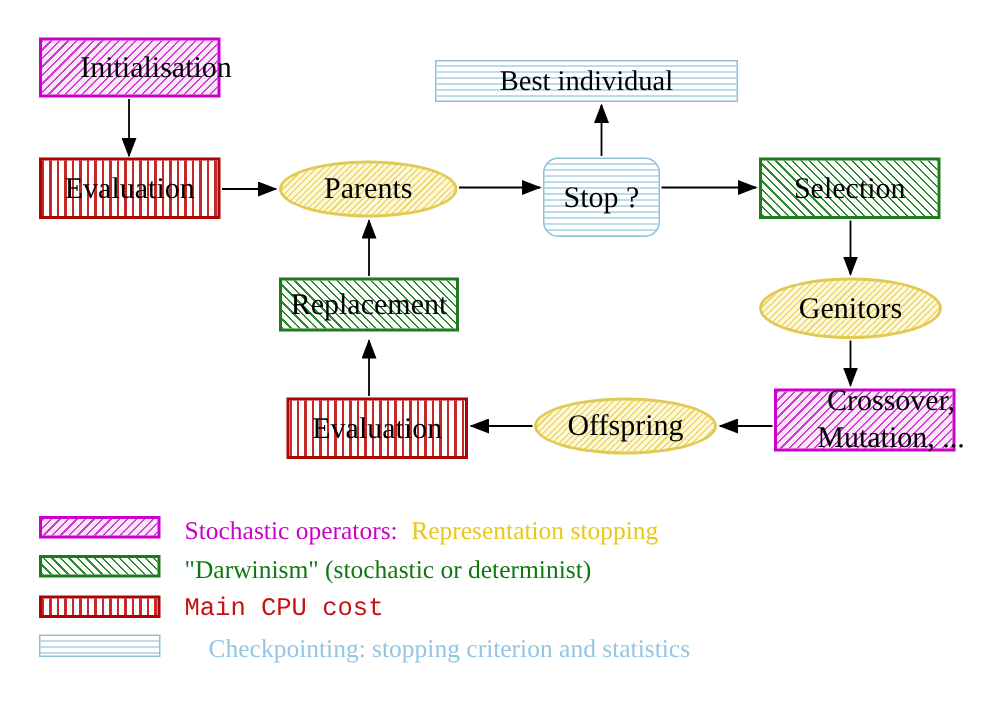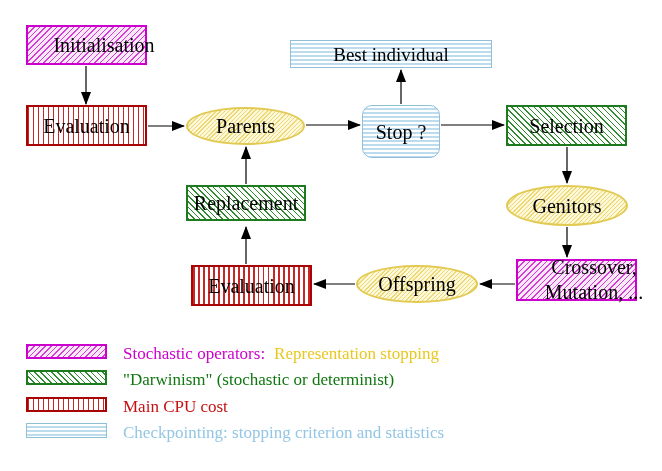--- a/index.html
+++ b/index.html
@@ -54,22 +54,22 @@
   
   .arrows{position:absolute;left:0;top:0;width:662px;height:471px;pointer-events:none;}
   .arrows line{stroke:#000;stroke-width:1.2;}
   
   .legend-row{position:absolute;left:26px;display:flex;align-items:flex-start;height:18px;}
   .lg-swatch{width:81px;height:15px;box-sizing:border-box;margin-right:16px;flex:none;}
   .legend-row .txt{font-size:17px;white-space:nowrap;}
   .c-magenta{color:#cc00cc;}
   .c-gold{color:#e9c71f;margin-left:9px;}
   .c-green{color:#107710;}
-  .c-red{color:#c41212;}
-  .c-cyan{color:#92c6e4;}
+  .c-red{color:#c41212;font-family:Liberation Mono, monospace;}
+  .c-cyan{color:#92c6e4;margin-left:16px;}
   .lr1{top:344px;} .lr2{top:370px;} .lr3{top:397px;} .lr4{top:423px;}
 </style>
 </head>
 <body>
 
 <div class="stage">
 
   <svg class="arrows">
     <defs>
       <marker id="ah" markerUnits="userSpaceOnUse" markerWidth="13" markerHeight="10" refX="12" refY="5" orient="auto">

